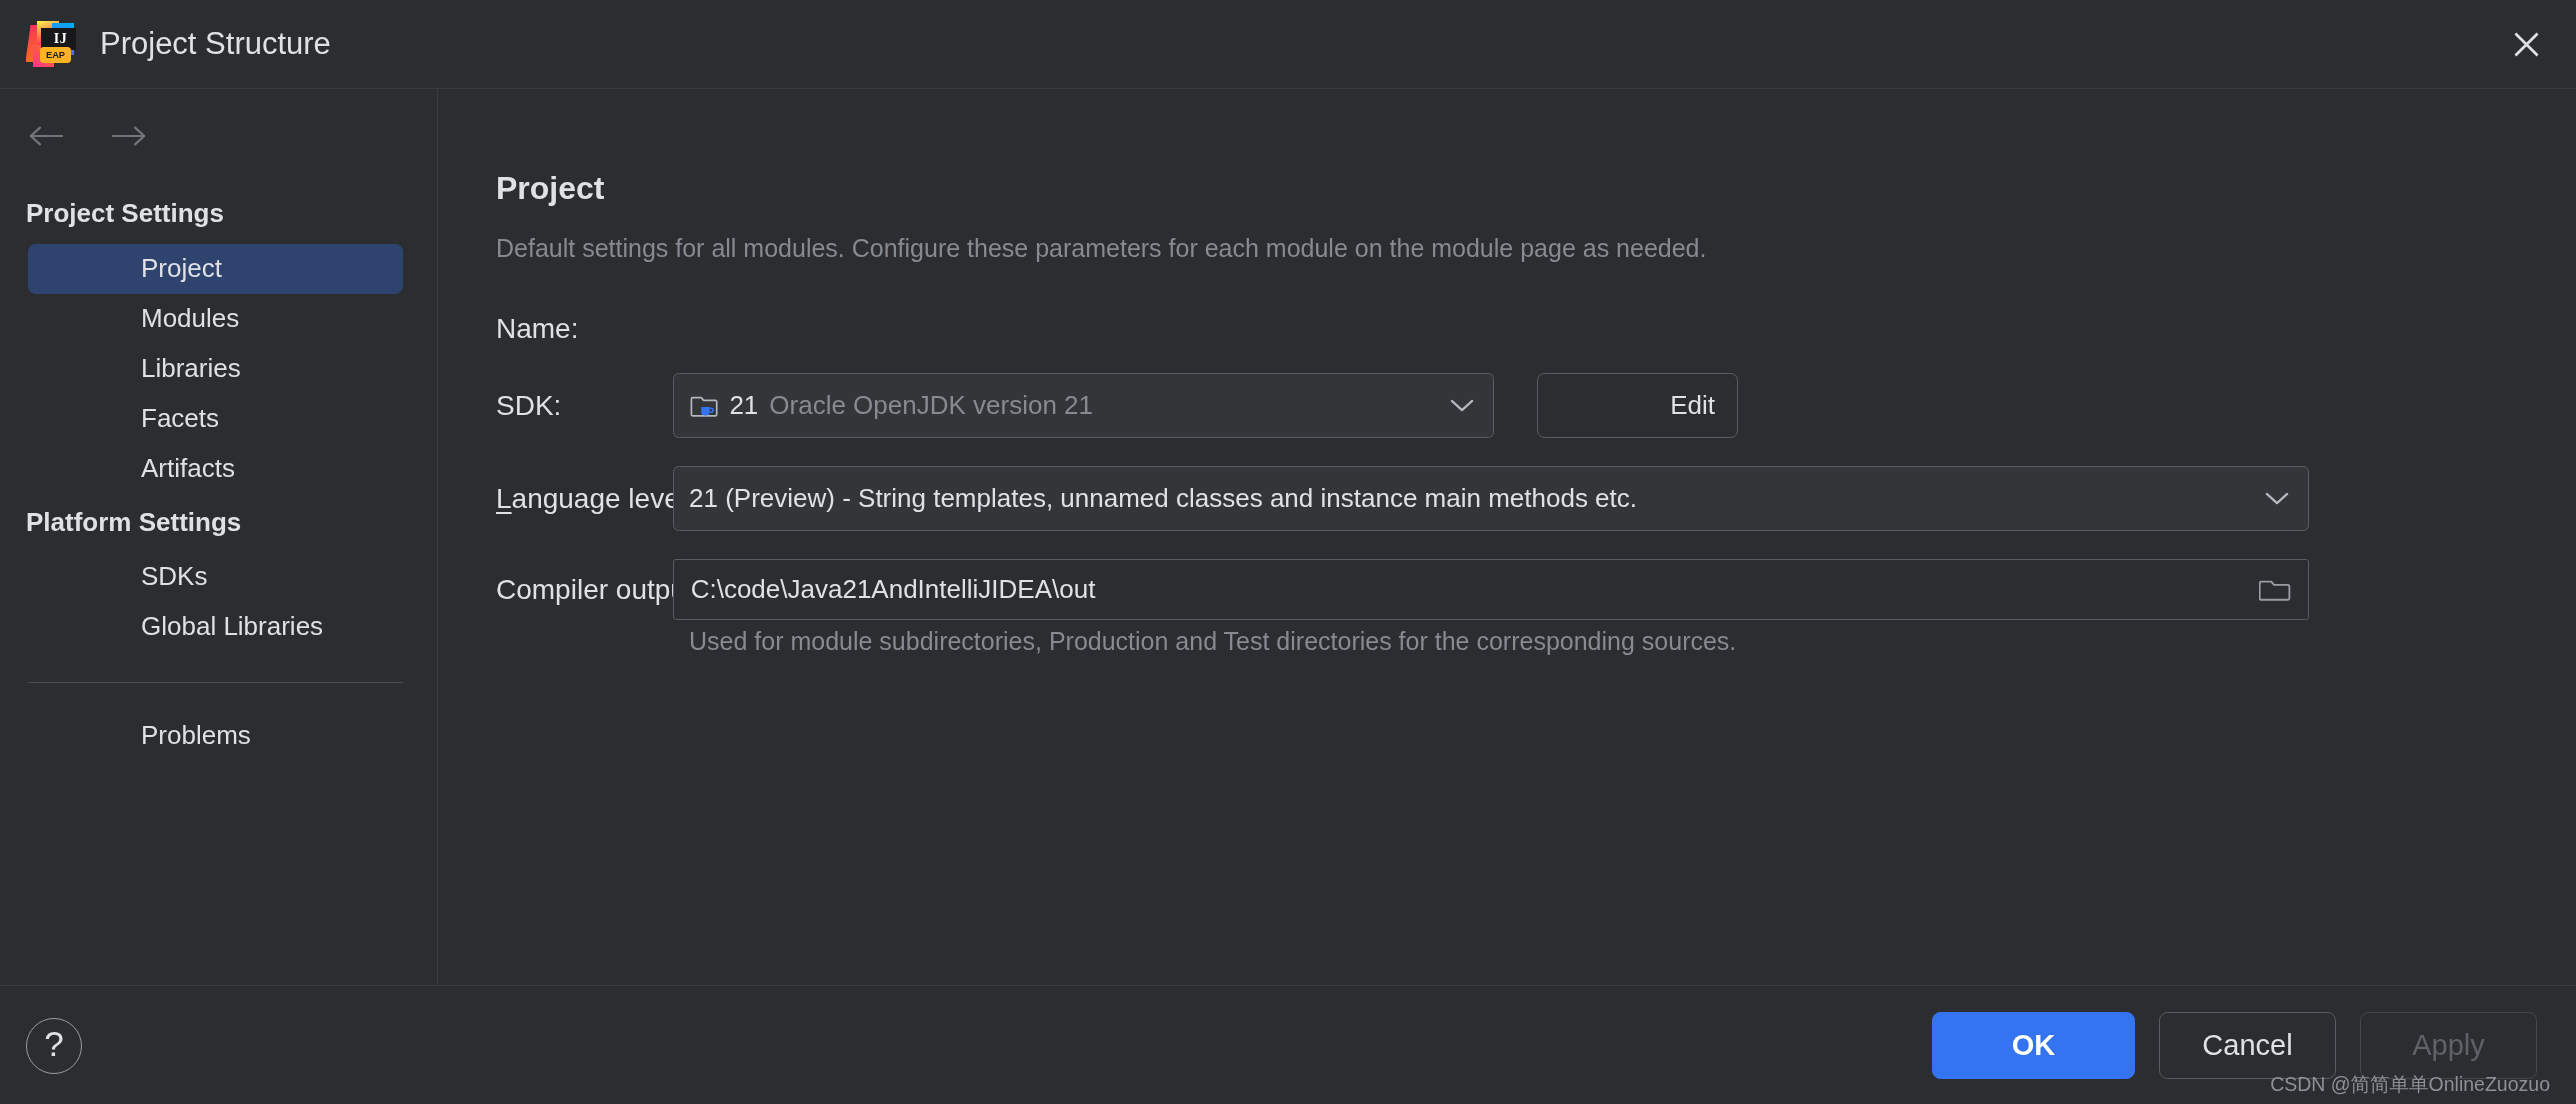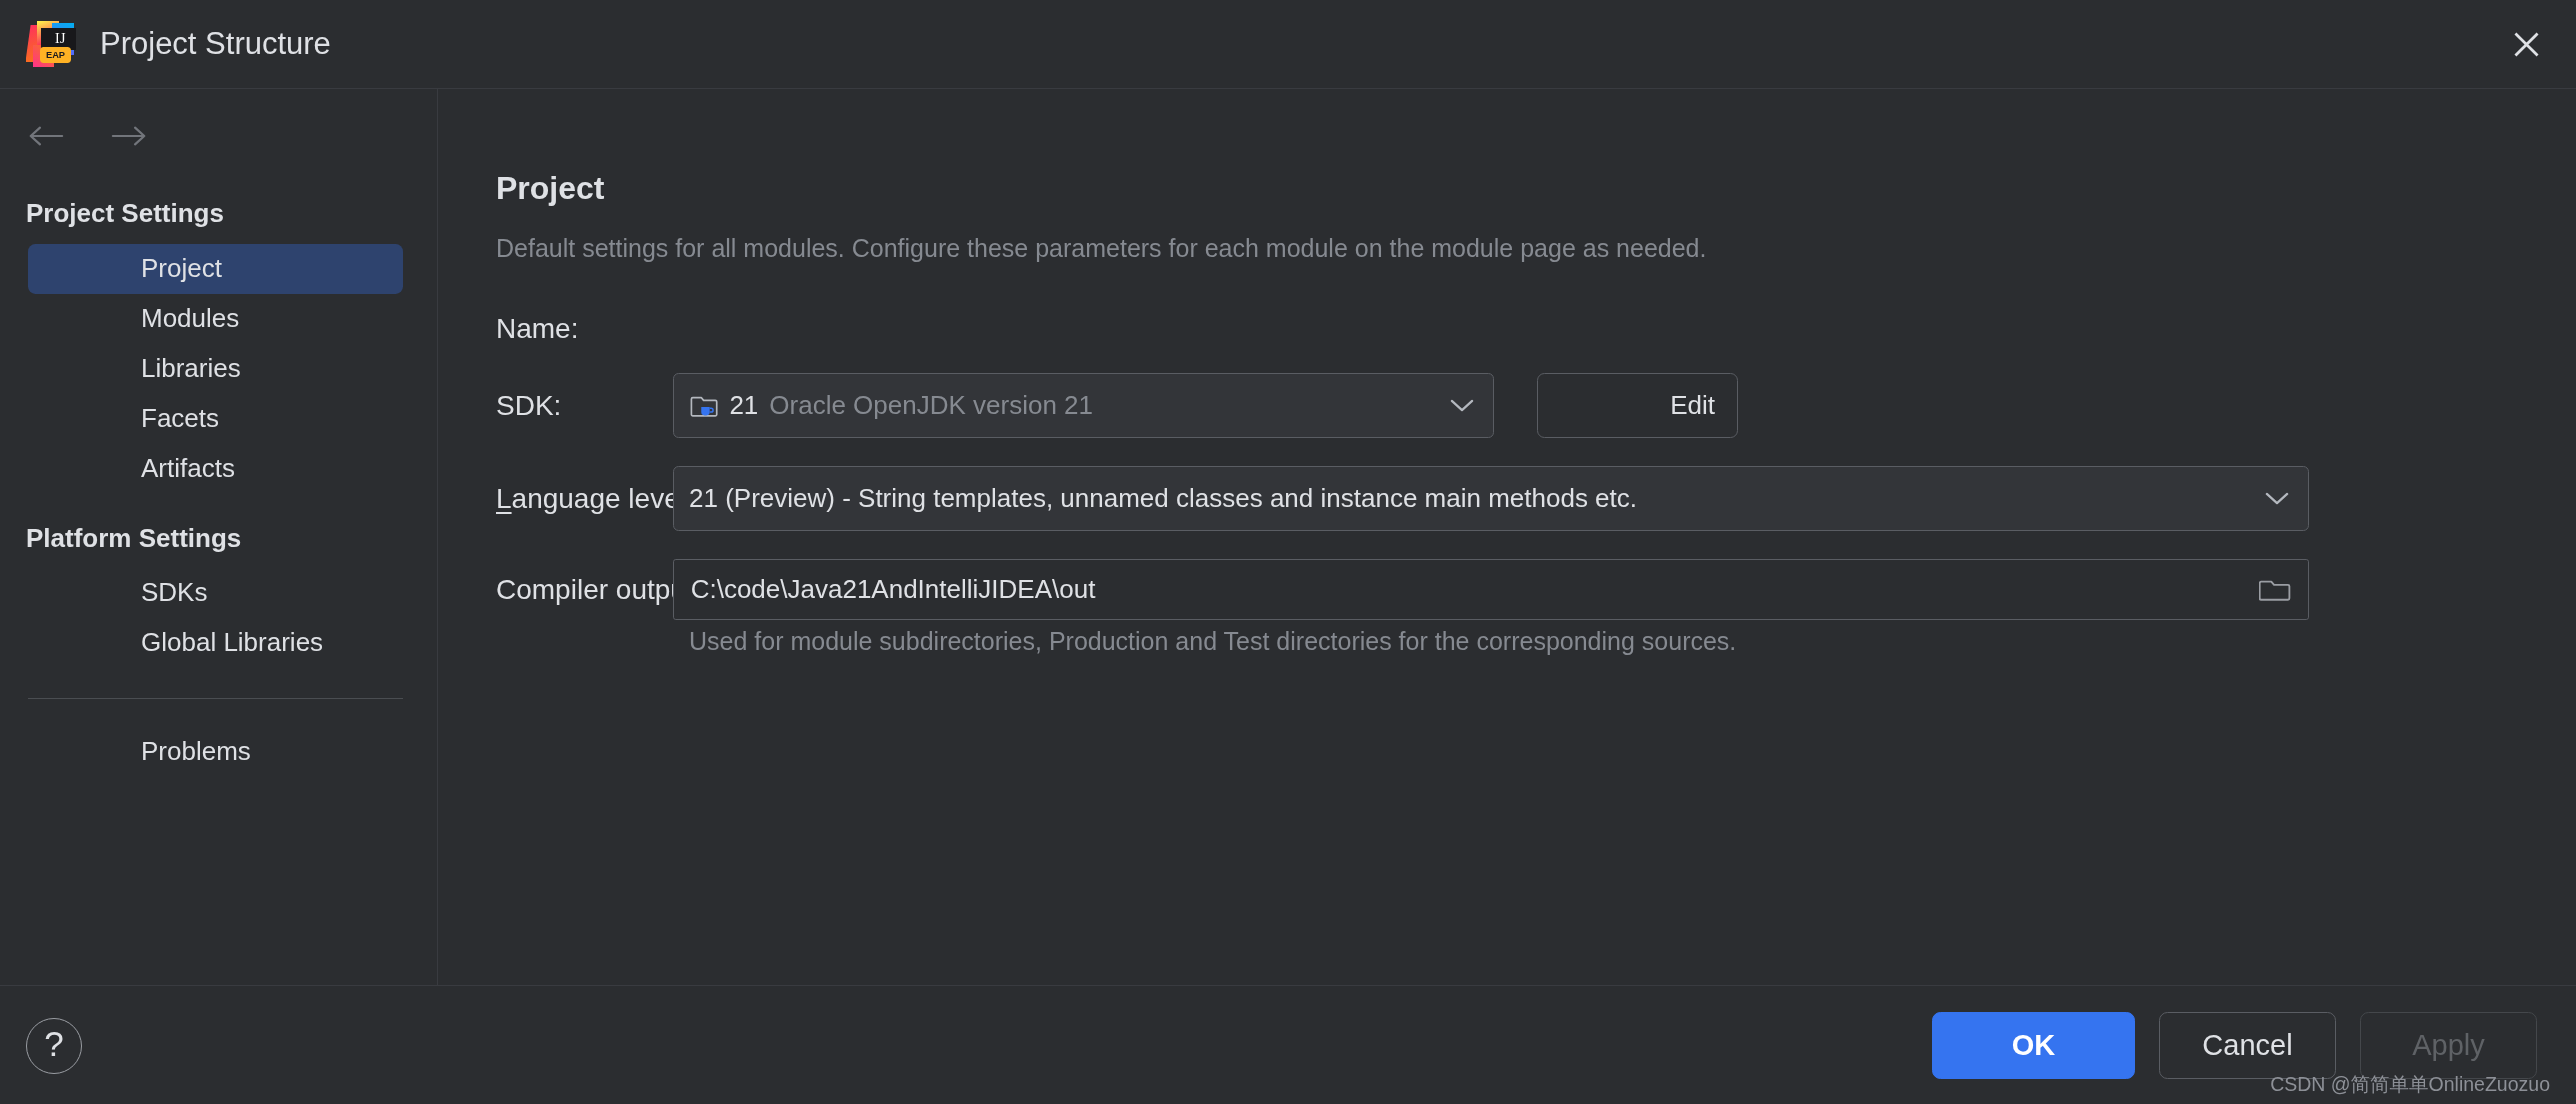--- a/index.html
+++ b/index.html
@@ -65,21 +65,21 @@
     width: 20.4px; height: 22px;
     background: linear-gradient(40deg, #ff318c 0%, #f97a12 100%);
   }
   .logo-ij {
     position: absolute;
     left: 15px; top: 9.3px;
     width: 39px; height: 22px;
     background: #18181b;
     color: #ffffff;
     font-size: 14px;
-    font-weight: normal;
+    font-weight: bold;
     letter-spacing: 0.5px;
     display: flex; align-items: center; justify-content: center;
     font-family: "Liberation Serif", serif;
   }
   .logo-eap {
     position: absolute;
     left: 14px; bottom: 5.6px;
     width: 31px; height: 16px;
     background: #ffb224;
     border-radius: 3.7px;
@@ -137,21 +137,21 @@
   .section-header {
     font-size: 26px;
     font-weight: bold;
     color: #dfe1e5;
     padding: 0 0 0 26px;
     margin-top: 30px;
     margin-bottom: 9.3px;
     line-height: 41px;
     white-space: nowrap;
   }
-  .section-header.platform { margin-top: 24px; }
+  .section-header.platform { margin-top: 8px; }
 
   .nav-item {
     font-size: 26px;
     color: #dfe1e5;
     line-height: 45px;
     height: 50px;
     display: flex;
     align-items: center;
     padding-left: 113px;
     margin: 0 34px 0 28px;

